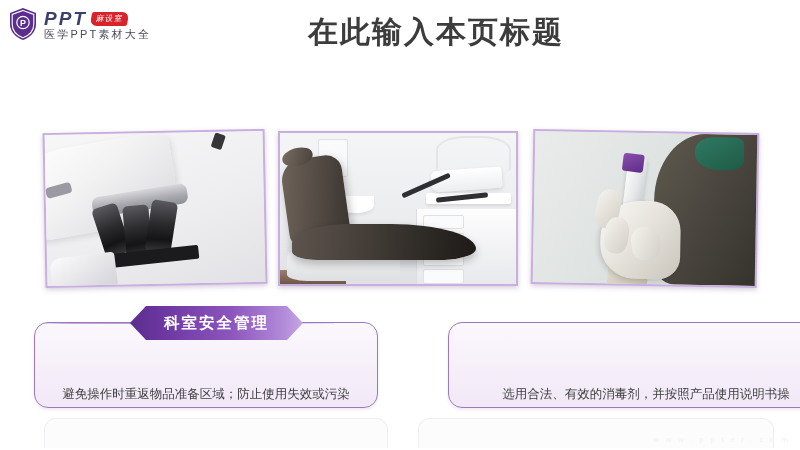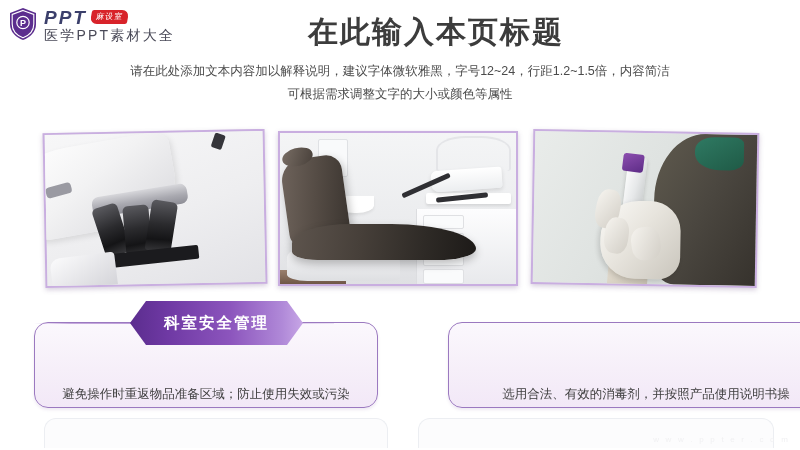--- a/index.html
+++ b/index.html
@@ -66,21 +66,21 @@
     color: #ffffff;
     font-size: 8px;
     line-height: 1;
     padding: 3px 5px 3px 5px;
     border-radius: 2px 7px 2px 7px;
     letter-spacing: 1px;
     transform: skewX(-10deg);
     white-space: nowrap;
   }
   .logo-sub {
-    font-size: 14px;
+    font-size: 11px;
     color: #4a4a58;
     letter-spacing: 2.2px;
     line-height: 1;
     white-space: nowrap;
   }
 
   
   .title {
     position: absolute;
     top: 13px;
@@ -282,21 +282,21 @@
     position: absolute;
     top: 306px;
     height: 34px;
     display: flex;
     align-items: center;
   }
   .ribbon-wrap.left  { left: 130px; }
   .ribbon-wrap.right { left: 500px; }
   .ribbon {
     position: relative;
-    height: 44px;
+    height: 34px;
     padding: 0 34px;
     display: flex;
     align-items: center;
     justify-content: center;
     color: #ffffff;
     font-size: 15.5px;
     font-weight: bold;
     letter-spacing: 2px;
     background: linear-gradient(90deg,#5b2d8e 0%,#6f39a4 22%,#8c55bd 58%,#b089d8 88%,#c7a6e6 100%);
     clip-path: polygon(16px 0, calc(100% - 16px) 0, 100% 50%, calc(100% - 16px) 100%, 16px 100%, 0 50%);
@@ -383,24 +383,20 @@
     <div class="logo-textblock">
       <div class="logo-row1">
         <span class="logo-ppt">PPT</span>
         <span class="logo-badge">麻设室</span>
       </div>
       <div class="logo-sub">医学PPT素材大全</div>
     </div>
   </div>
 
   <div class="title">在此输入本页标题</div>
-  <div class="subtitle">
-    <div>请在此处添加文本内容加以解释说明，建议字体微软雅黑，字号12~24，行距1.2~1.5倍，内容简洁</div>
-    <div>可根据需求调整文字的大小或颜色等属性</div>
-  </div>
 
   <div class="photo photo-1">
     <div class="scene sc1">
       <div class="arm"></div>
       <div class="knob"></div>
       <div class="blk"></div>
       <div class="turret"></div>
       <div class="lens l1"></div>
       <div class="lens l2"></div>
       <div class="lens l3"></div>

